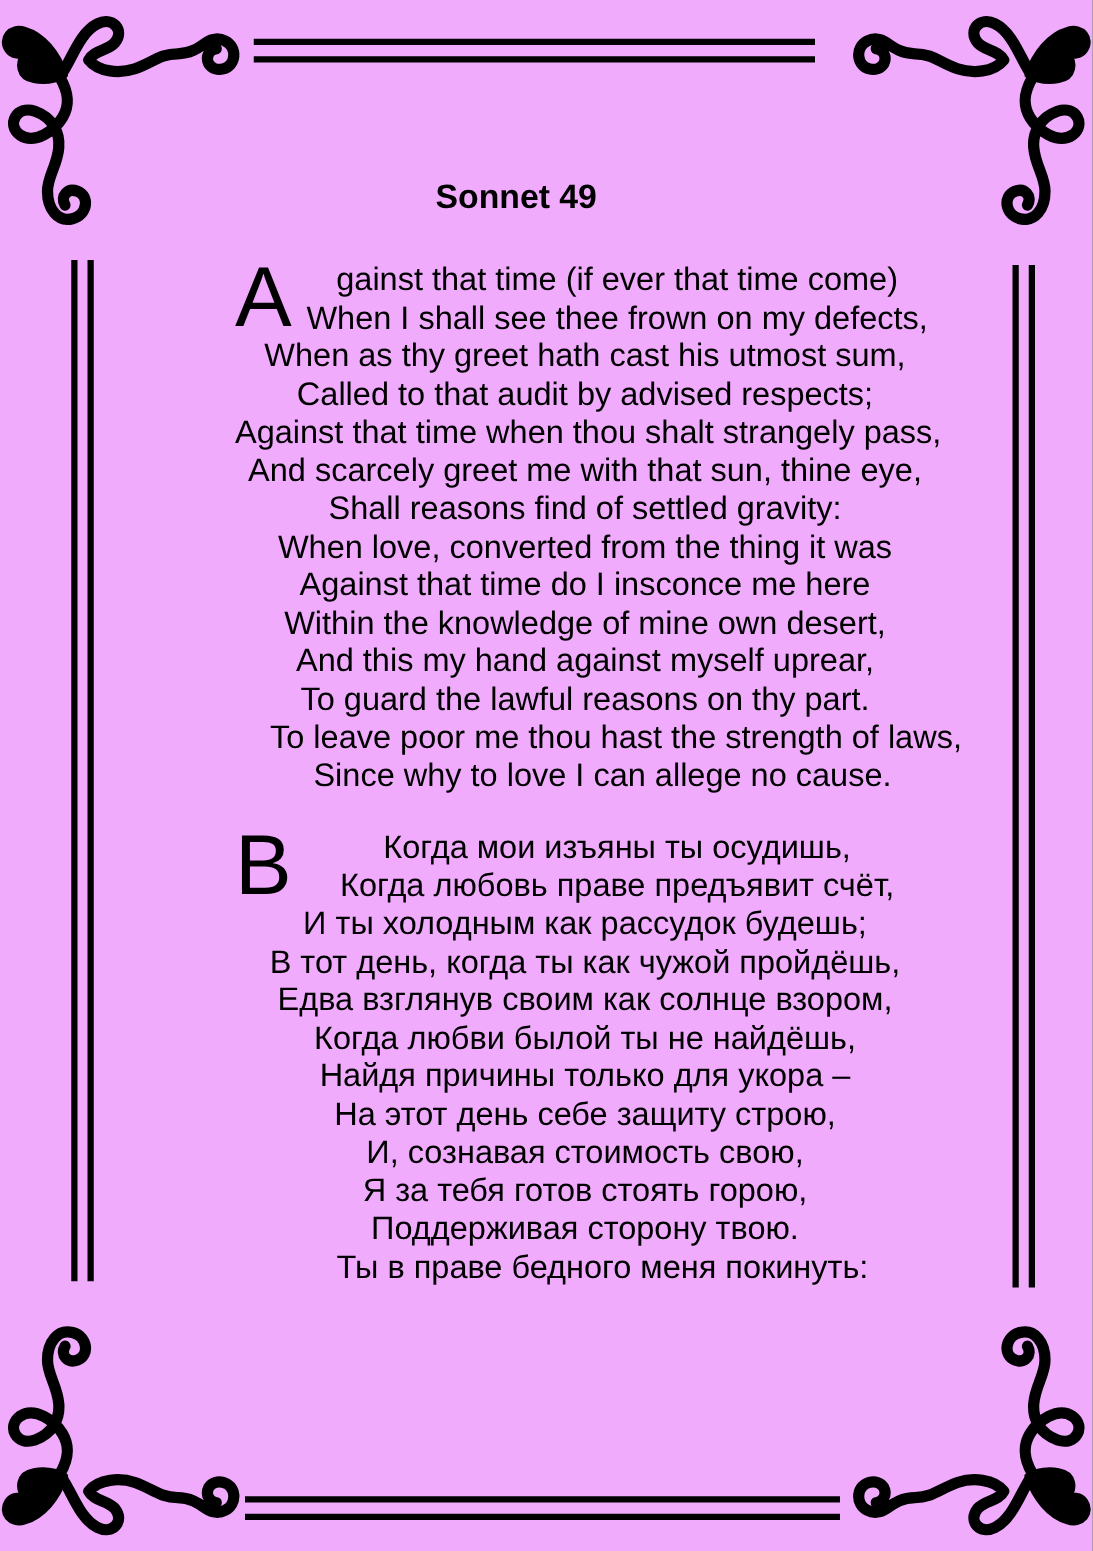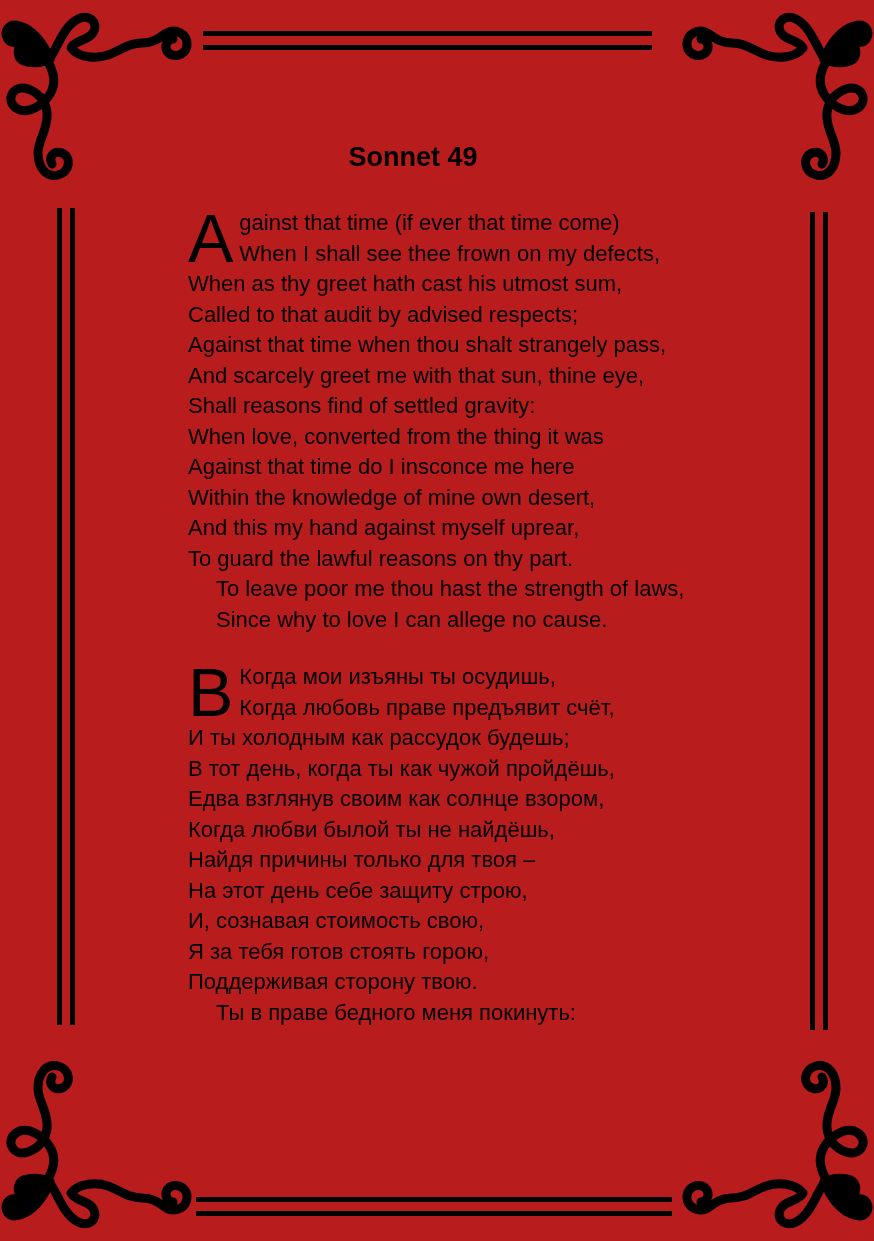--- a/index.html
+++ b/index.html
@@ -1,19 +1,19 @@
 <!DOCTYPE html>
 <html><head>
 <meta charset="utf-8">
 <style>
   html,body{margin:0;padding:0;background:#888;}
   .page{
     position:relative;
     width:874px;height:1241px;
-    background:#b91c1c;
+    background:#f0abfc;
     font-family:"Liberation Sans", sans-serif;
     color:#000;
     overflow:hidden;
   }
   
   .hline{position:absolute;height:5px;background:#000;}
   .vline{position:absolute;width:5px;background:#000;}
   .top-outer{left:203px;top:31px;width:449px;}
   .top-inner{left:203px;top:45px;width:449px;}
   .bottom-outer{left:196px;top:1197px;width:476px;}
@@ -38,22 +38,23 @@
   .stanza{position:absolute;left:188px;width:560px;}
   .stanza-en{top:208px;}
   .stanza-ru{top:662px;}
   .dropcap{
     float:left;
     font-size:68px;line-height:61px;height:61px;
     padding-right:6px;
     font-weight:400;
   }
   .line{
-    font-size:22px;line-height:30.5px;height:30.5px;
+    font-size:26px;line-height:30.5px;height:30.5px;
     white-space:nowrap;
+    text-align:center;
   }
   .line.indent{padding-left:28px;}
 </style>
 </head>
 <body>
 
 <div class="page">
 
   <div class="corner tl">
     <svg viewBox="0 0 200 205" xmlns="http://www.w3.org/2000/svg">
@@ -147,21 +148,21 @@
   </div>
 
   <div class="stanza stanza-ru">
     <span class="dropcap">В</span>
     <div class="line">Когда мои изъяны ты осудишь,</div>
     <div class="line">Когда любовь праве предъявит счёт,</div>
     <div class="line">И ты холодным как рассудок будешь;</div>
     <div class="line">В тот день, когда ты как чужой пройдёшь,</div>
     <div class="line">Едва взглянув своим как солнце взором,</div>
     <div class="line">Когда любви былой ты не найдёшь,</div>
-    <div class="line">Найдя причины только для твоя –</div>
+    <div class="line">Найдя причины только для укора –</div>
     <div class="line">На этот день себе защиту строю,</div>
     <div class="line">И, сознавая стоимость свою,</div>
     <div class="line">Я за тебя готов стоять горою,</div>
     <div class="line">Поддерживая сторону твою.</div>
     <div class="line indent">Ты в праве бедного меня покинуть:</div>
   </div>
 
 </div>
 
 </body></html>

